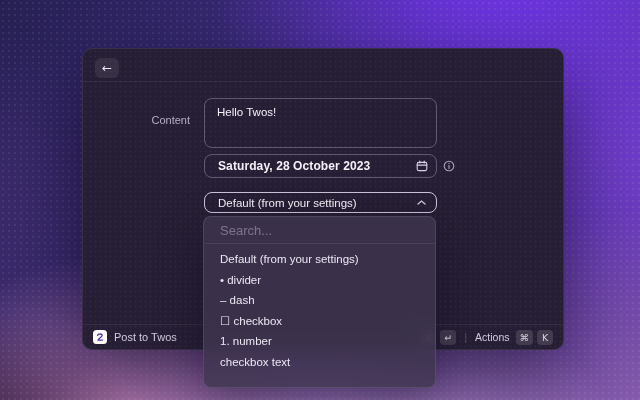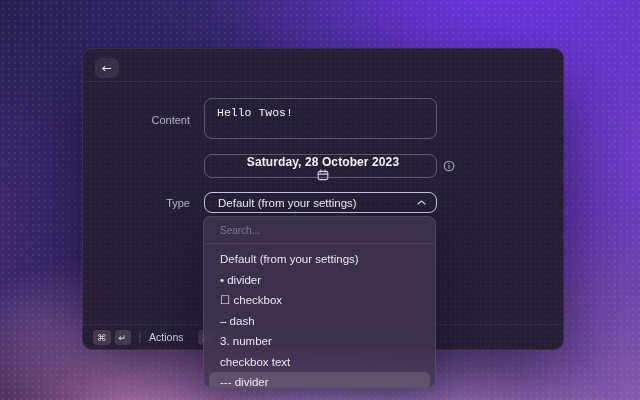--- a/index.html
+++ b/index.html
@@ -35,23 +35,23 @@
     display:flex; align-items:center; justify-content:center; }
   .back-btn span { color:#ece8f4; font-size:12px; line-height:1;
     font-family:"DejaVu Sans",sans-serif; }
 
   .form { position:absolute; inset:0; z-index:1; }
   .f-label { position:absolute; left:0; width:107px; text-align:right;
     font-size:11px; color:#b6afc5; line-height:14px; }
   .field { position:absolute; left:121px; width:233px;
     border:1px solid rgba(178,168,204,0.42); border-radius:8px; color:#f4f1f8;
     background:transparent; }
-  .content-field { top:49px; height:41px; padding:7px 12px; font-size:11.5px;font-family:Liberation Mono, monospace; }
+  .content-field { top:49px; height:50px; padding:7px 12px; font-size:11.5px; }
   .date-field { top:105px; height:24px; display:flex; align-items:center;
-    padding:0 8px 0 13px; font-size:12px; font-weight:bold; letter-spacing:.1px;flex-direction:column; }
+    padding:0 8px 0 13px; font-size:12px; font-weight:bold; letter-spacing:.1px; }
   .date-field .spacer { flex:1; }
   .cal-btn { background:none; border:none; padding:0; cursor:pointer;
     display:flex; align-items:center; }
   .info-btn { position:absolute; left:360px; top:111px; width:12px; height:12px;
     background:none; border:none; padding:0; cursor:pointer; }
   .type-field { top:143px; height:21px; display:flex; align-items:center;
     padding:0 10px 0 13px; font-size:11.5px; border-color:rgba(230,225,243,0.85);
     cursor:pointer; }
   .type-field .spacer { flex:1; }
 
@@ -60,30 +60,30 @@
     justify-content:space-between; padding:0 10px; }
   .post-btn { display:flex; align-items:center; gap:7px; background:none; border:none;
     cursor:pointer; padding:0; }
   .post-btn .lbl { font-size:11px; color:#d2ccdf; }
   .shortcuts { display:flex; align-items:center; gap:4px; }
   .kbd { min-width:16px; height:15px; padding:0 4px; border-radius:4px;
     background:rgba(255,255,255,0.13); color:#d6d0e2; font-size:9.5px;
     display:flex; align-items:center; justify-content:center;
     font-family:"DejaVu Sans",sans-serif; }
   .sep { color:rgba(255,255,255,0.22); font-size:10px; margin:0 4px; }
-  .actions-lbl { color:#d3cde0; font-size:10.5px; margin-right:10px; }
+  .actions-lbl { color:#d3cde0; font-size:10.5px; margin-right:2px; }
 
   
   .dropdown { position:absolute; left:203px; top:216px; width:233px; height:172px; z-index:3;
     background:rgba(62,52,78,0.82); border:1px solid rgba(255,255,255,0.10);
     border-radius:8px; overflow:hidden; backdrop-filter:blur(10px);
     box-shadow:0 18px 45px rgba(10,5,25,0.38); }
   .dd-search { height:27px; border-bottom:1px solid rgba(255,255,255,0.08); }
   .dd-search input { width:100%; height:100%; background:transparent; border:none;
-    outline:none; padding:0 16px; font-size:10px; color:#efecf5;
+    outline:none; padding:0 16px; font-size:13px; color:#efecf5;
     font-family:"Liberation Sans","DejaVu Sans",sans-serif; }
   .dd-search input::placeholder { color:rgba(230,225,242,0.38); }
   .dd-list { padding-top:5px; }
   .dd-opt { height:20.5px; display:flex; align-items:center; padding-left:16px;
     font-size:11.5px; color:#ece8f3; cursor:pointer;
     font-family:"Liberation Sans","DejaVu Sans",sans-serif; }
   .dd-opt.highlighted { background:rgba(255,255,255,0.13); border-radius:6px;
     margin:0 5px; padding-left:11px; }
 
   svg { display:block; }
@@ -120,51 +120,58 @@
         </button>
       </div>
       <button class="info-btn">
         <svg width="12" height="12" viewBox="0 0 12 12" fill="none" stroke="#aaa1c2" stroke-width="1.1" stroke-linecap="round">
           <circle cx="6" cy="6" r="4.8"></circle>
           <line x1="6" y1="5.4" x2="6" y2="8.4"></line>
           <line x1="6" y1="3.4" x2="6" y2="3.5"></line>
         </svg>
       </button>
 
-      <div class="f-label" style="top:147px">Type</div>
       <div class="field type-field">
         <span>Default (from your settings)</span>
         <span class="spacer"></span>
         <span>
           <svg width="9" height="5" viewBox="0 0 9 5" fill="none" stroke="#cfc9dd" stroke-width="1.3" stroke-linecap="round">
             <polyline points="1,4 4.5,1 8,4"></polyline>
           </svg>
         </span>
       </div>
     </div>
 
     <div class="footer">
+      <button class="post-btn">
+        <span>
+          <svg width="14" height="14" viewBox="0 0 14 14">
+            <rect width="14" height="14" rx="3.5" fill="#ffffff"></rect>
+            <path d="M4.6 5.4 C5 3.6 9 3.6 9.2 5.2 C9.4 6.9 5.1 8.4 5.1 10.1 L9.5 10.1" stroke="#5b2fb8" stroke-width="1.4" fill="none" stroke-linecap="round"></path>
+          </svg>
+        </span>
+        <span class="lbl">Post to Twos</span>
+      </button>
       <div class="shortcuts">
         <span class="kbd">⌘</span>
         <span class="kbd">↵</span>
         <span class="sep">|</span>
         <span class="actions-lbl">Actions</span>
         <span class="kbd">⌘</span>
         <span class="kbd">K</span>
       </div>
     </div>
   </div>
 
   <div class="dropdown">
     <div class="dd-search">
       <input type="text" placeholder="Search..." style="">
     </div>
     <div class="dd-list">
       <div class="dd-opt">Default (from your settings)</div>
       <div class="dd-opt">• divider</div>
+      <div class="dd-opt">– dash</div>
       <div class="dd-opt">☐ checkbox</div>
-      <div class="dd-opt">– dash</div>
-      <div class="dd-opt">3. number</div>
+      <div class="dd-opt">1. number</div>
       <div class="dd-opt">checkbox text</div>
-      <div class="dd-opt highlighted">--- divider</div>
     </div>
   </div>
 </div>
 
 </body></html>

